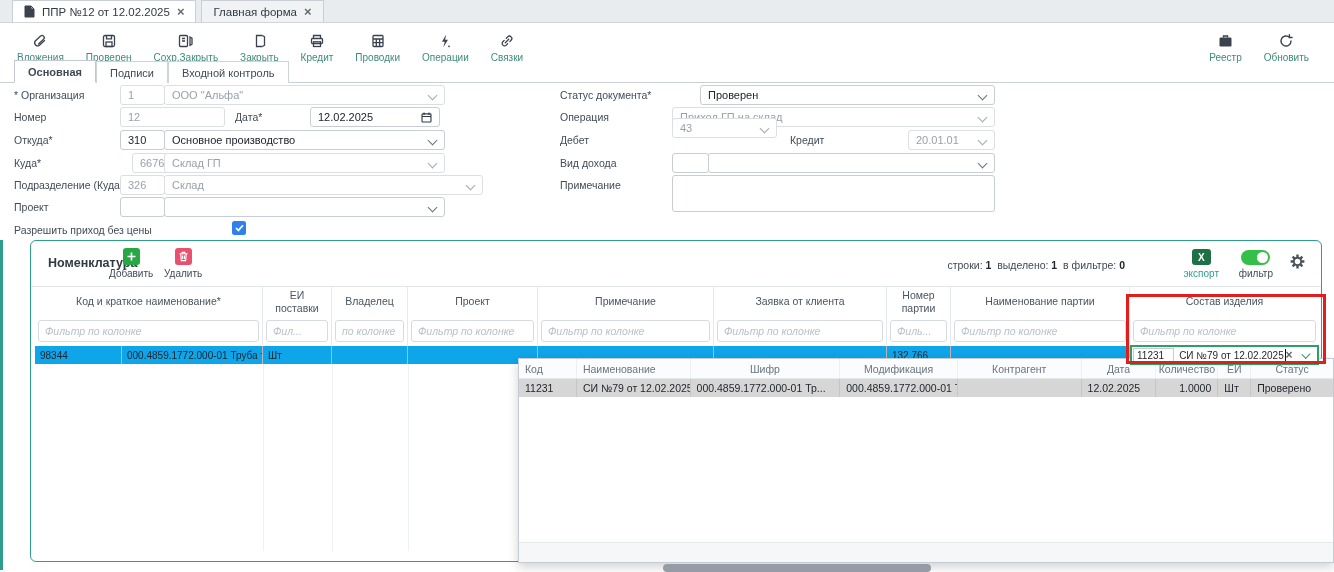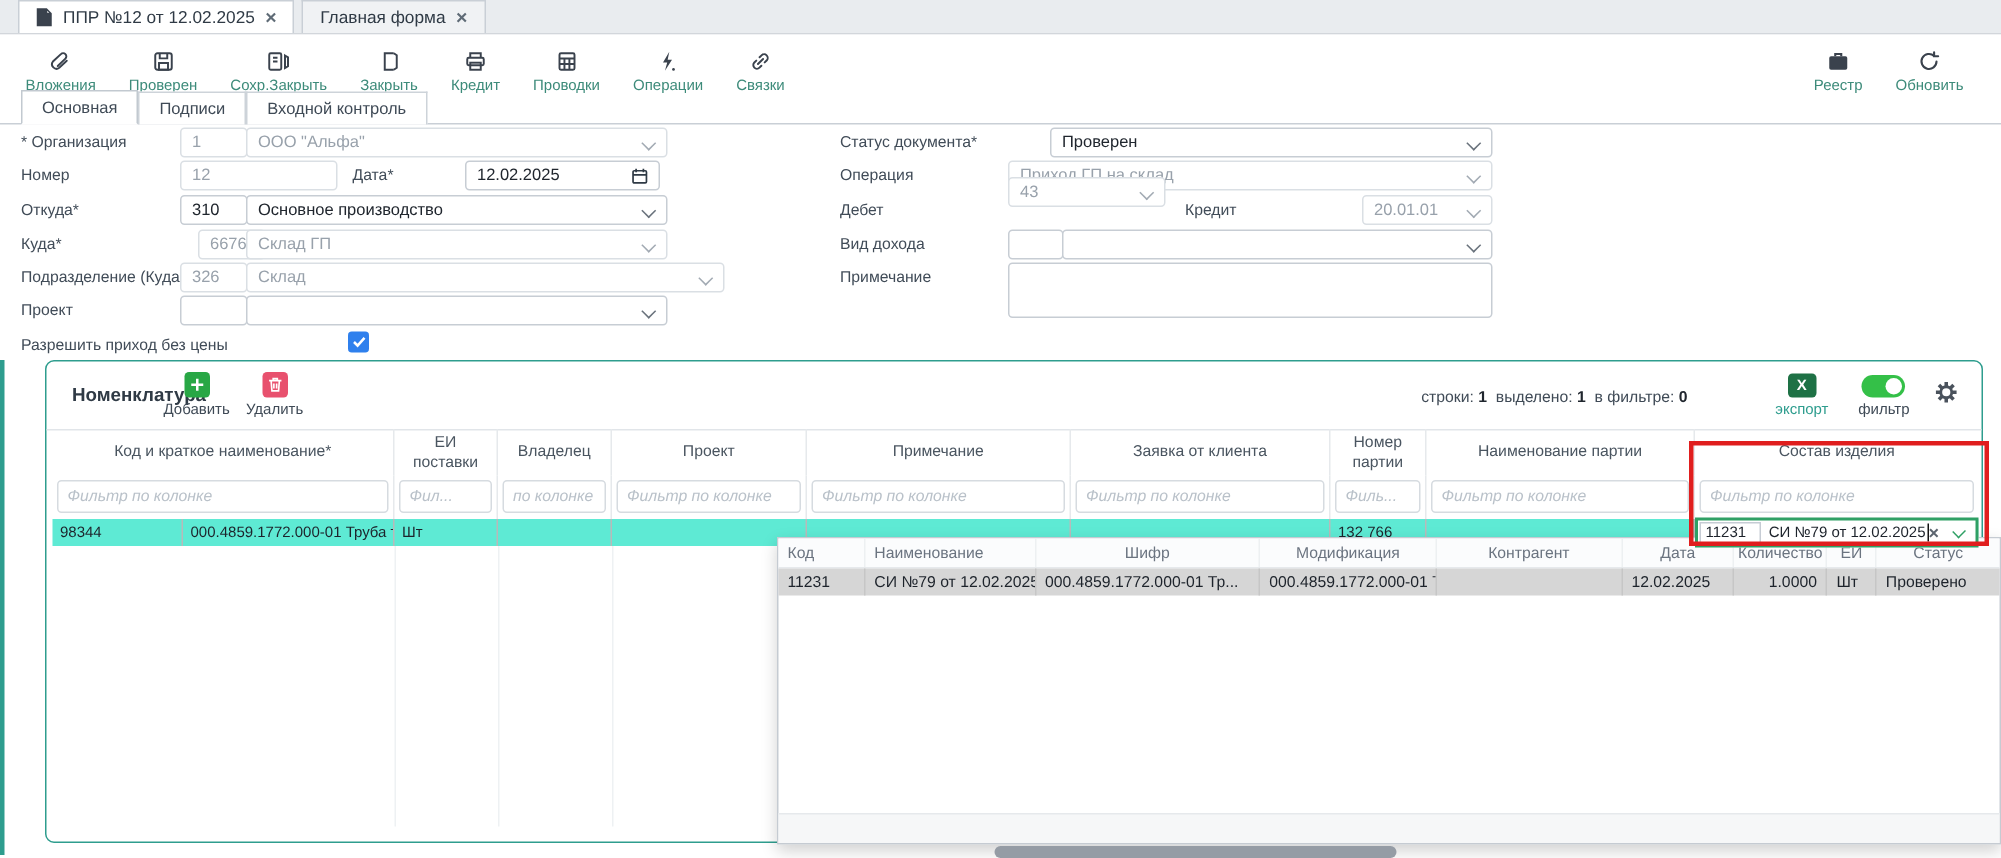--- a/index.html
+++ b/index.html
@@ -16,21 +16,21 @@
 
   
   .toolbar{position:absolute;left:0;top:23px;right:0;height:40px;background:#fff;display:flex;align-items:flex-end;padding:0 14px 0 6px;box-sizing:border-box}
   .tbtn{display:flex;flex-direction:column;align-items:center;justify-content:center;gap:3px;padding:0 11px;color:#3d8b7a;font-size:10px;white-space:nowrap}
   .tbtn .ic{height:16px}
   .tright{margin-left:auto;display:flex}
 
   
   .ftabs{position:absolute;left:0;top:62px;right:0;height:21px;display:flex;align-items:flex-end;padding-left:14px;border-bottom:1px solid #c9cfd6;box-sizing:border-box}
   .ftab{height:21px;display:flex;align-items:center;padding:0 13px;border:1px solid #cdd3d9;border-bottom:none;background:#fff;font-size:11px;margin-bottom:-1px}
-  .ftab.active{font-weight:normal;border-color:#c2c9d0;border-bottom:1px solid #fff}
+  .ftab.active{font-weight:bold;border-color:#c2c9d0;border-bottom:1px solid #fff}
 
   
   .lbl{position:absolute;font-size:10.5px;color:#414c58;white-space:nowrap}
   .box{position:absolute;height:20px;border:1px solid #c7cdd4;border-radius:3px;background:#fff;box-sizing:border-box;display:flex;align-items:center;padding:0 7px;font-size:11px;color:#20262e;white-space:nowrap;overflow:hidden}
   .box.dis{color:#98a1ab;border-color:#dadfe4}
   .chev{position:absolute;right:8px;top:6px;width:6px;height:6px;border-right:1.4px solid #69727c;border-bottom:1.4px solid #69727c;transform:rotate(45deg)}
   .dis .chev{border-color:#a2aab3}
   .tarea{position:absolute;border:1px solid #c7cdd4;border-radius:3px;background:#fff;box-sizing:border-box}
   .cbox{position:absolute;width:14px;height:14px;background:#2f80ed;border-radius:2.5px;display:flex;align-items:center;justify-content:center}
 
@@ -46,21 +46,21 @@
   .tgl{width:29px;height:15px;border-radius:8px;background:#34c048;position:relative}
   .tgl::after{content:"";position:absolute;right:2px;top:2px;width:11px;height:11px;border-radius:50%;background:#fff}
   .hline{position:absolute;left:0;right:0;top:45px;height:1px;background:#e1e5e9}
 
   
   .tbl{position:absolute;left:4px;top:45px;right:4px;bottom:4px;font-size:10.5px}
   .th{position:absolute;top:0;height:31px;display:flex;align-items:center;justify-content:center;text-align:center;color:#4a5560;border-right:1px solid #e6e9ec;box-sizing:border-box;padding:0 4px;line-height:1.15;overflow:hidden}
   .tf{position:absolute;top:31px;height:29px;border-right:1px solid #e6e9ec;box-sizing:border-box;padding:3px 3px 0 3px}
   .tf input{width:100%;height:22px;border:1px solid #d6dbe0;border-radius:3px;box-sizing:border-box;padding:0 6px;font-family:"Liberation Sans",sans-serif;font-size:10.5px;font-style:italic;color:#3f4a56;background:#fff}
   .tf input::placeholder{color:#b9c1c9;font-style:italic}
-  .trow{position:absolute;left:0;top:60px;width:1284px;height:18px;background:#5eead4}
+  .trow{position:absolute;left:0;top:60px;width:1284px;height:18px;background:#0ea5e9}
   .tc{position:absolute;top:0;height:18px;display:flex;align-items:center;padding:0 5px;box-sizing:border-box;font-size:10px;color:#1d232b;border-right:1px solid #b9b9b9;white-space:nowrap;overflow:hidden}
   .vline{position:absolute;top:78px;bottom:6px;width:1px;background:#eef1f3}
 
   
   .editcell{position:absolute;left:1095px;top:59px;width:189px;height:20px;background:#fff;border:2px solid #2fa065;display:flex;align-items:center;box-sizing:border-box;z-index:55}
   .editcode{width:45px;height:15px;border:1px solid #c6ccd4;box-sizing:border-box;margin-left:1px;padding:0 3px;font-size:10px;display:flex;align-items:center;color:#1d232b}
   .editname{margin-left:5px;font-size:10px;color:#1d232b;white-space:nowrap}
   .caret{width:1px;height:12px;background:#111;margin-left:1px}
   .editx{margin-left:auto;color:#5d6670;font-size:12px;font-weight:bold}
   .gchev{width:6px;height:6px;border-right:1.6px solid #2fa065;border-bottom:1.6px solid #2fa065;transform:rotate(45deg);margin:0 8px 2px 10px}

